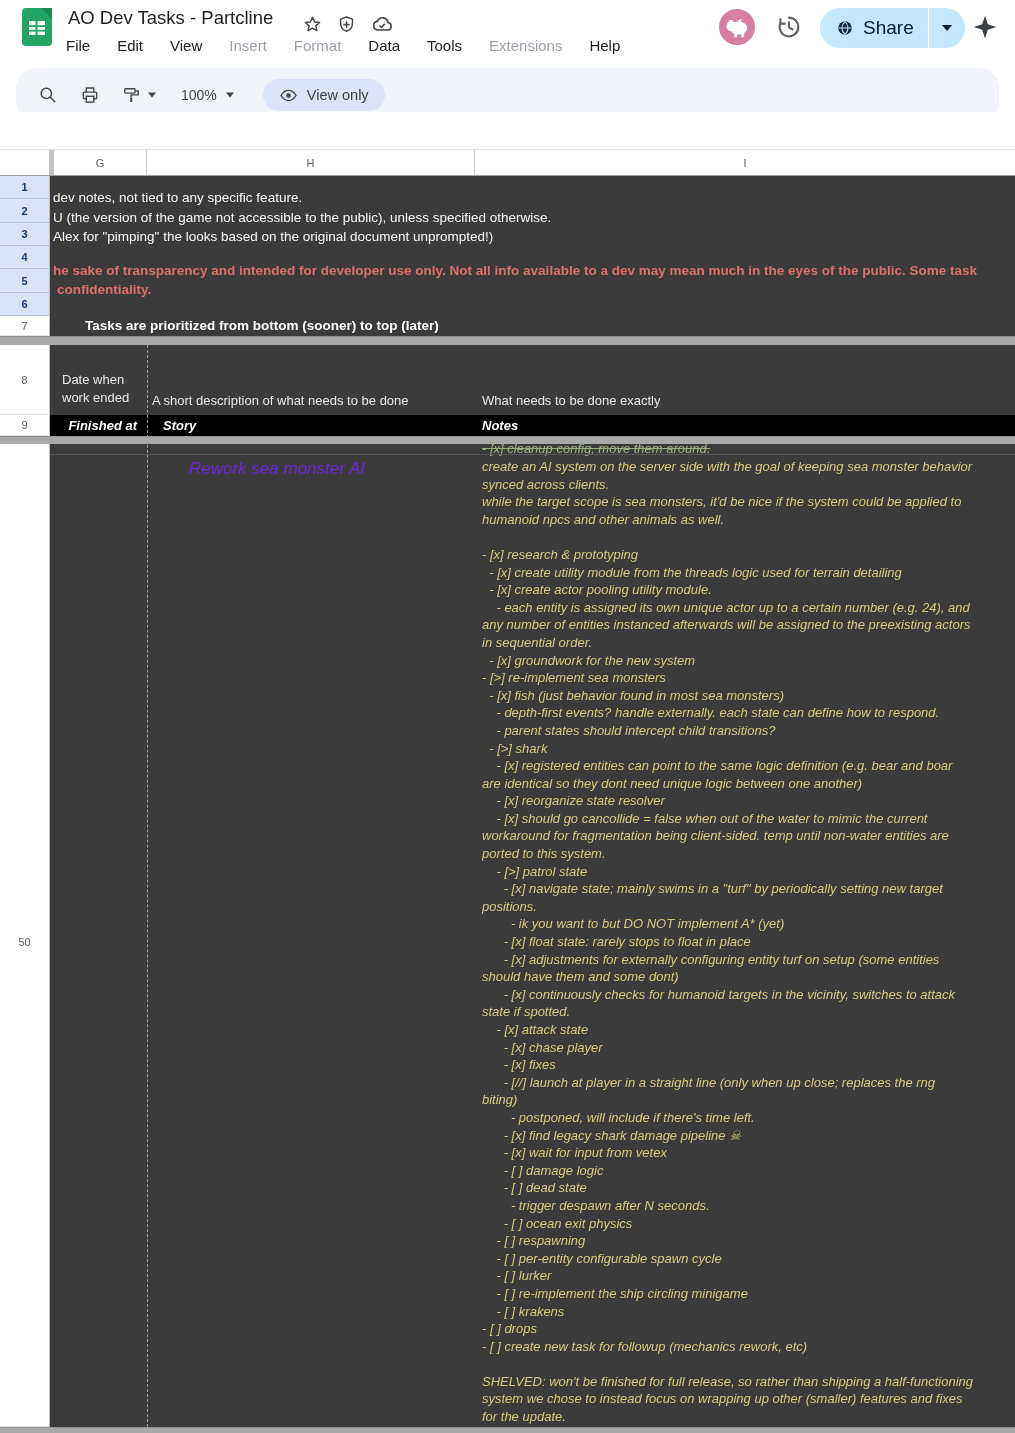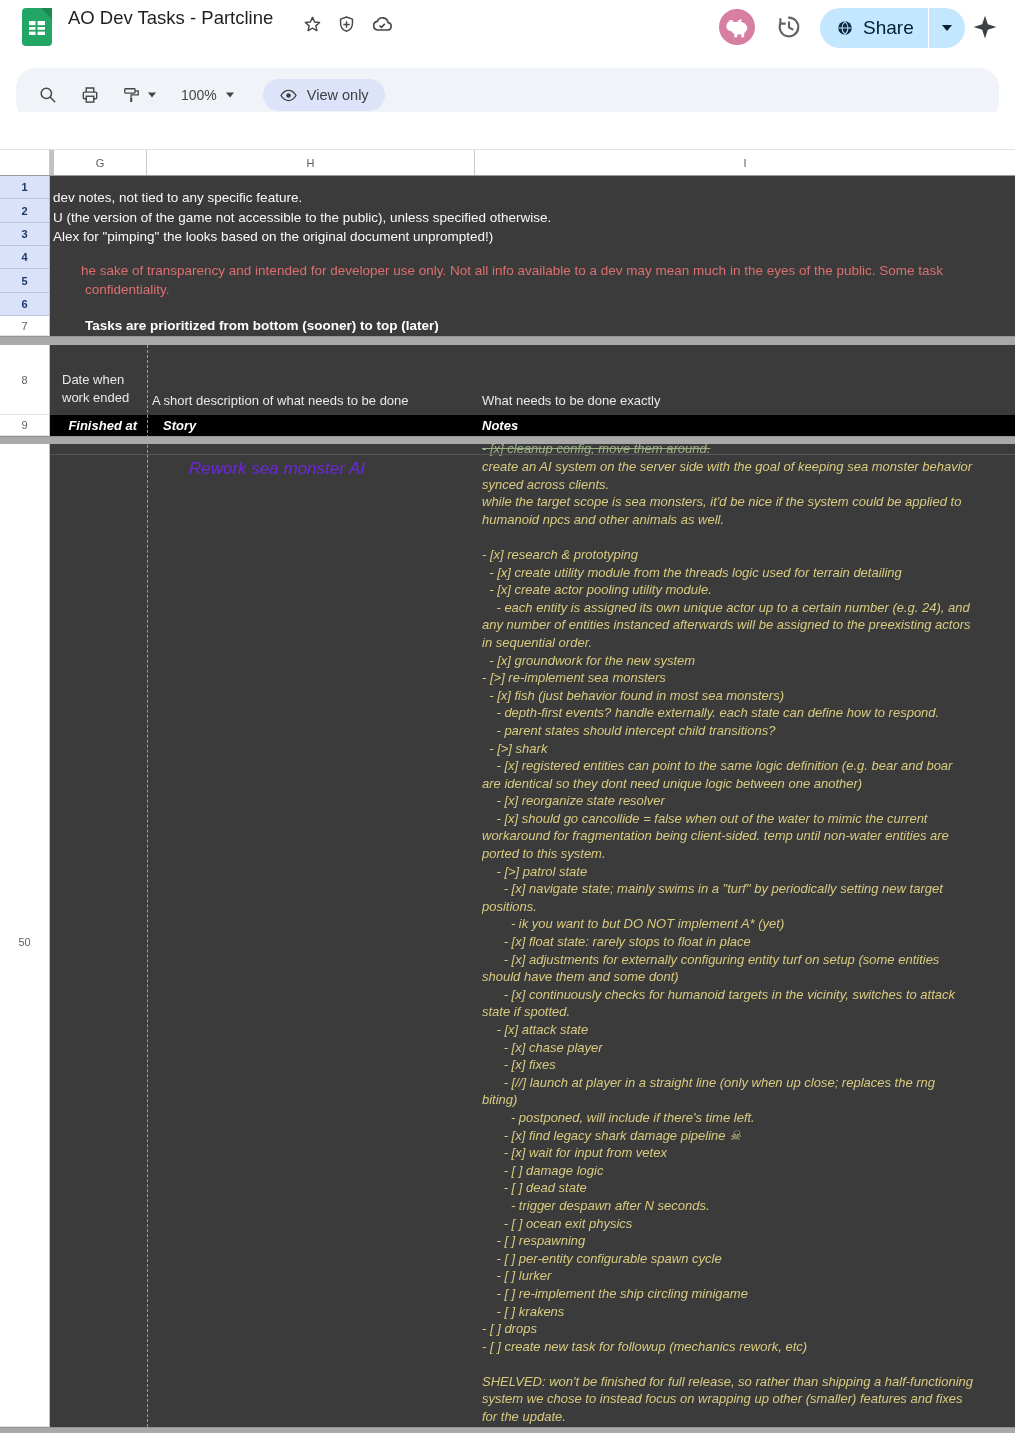--- a/index.html
+++ b/index.html
@@ -59,21 +59,21 @@
 
   .rowheader{position:absolute;left:0;width:50px;background:#fff;display:flex;align-items:center;justify-content:center;
              font-size:11px;color:#606060;border-bottom:1px solid #e2e2e2;border-right:1px solid #bdbdbd;box-sizing:border-box;}
   .rowheader.sel{background:#d9e2f8;color:#1c3766;font-weight:bold;border-bottom:1px solid #b9c3e0;}
 
   .freeze-band{left:0;width:1015px;background:#a9a9a9;border-top:1px solid #939393;box-sizing:border-box;z-index:6;}
   .dashed-line{left:147px;top:345px;height:1082px;width:0;border-left:1px dashed #9c9c9c;z-index:4;}
 
   
   .note-line{color:#fafafa;font-size:13.5px;white-space:nowrap;z-index:2;}
-  .warn-line{color:#dd6f6f;font-weight:normal;font-size:13.5px;white-space:nowrap;z-index:2;margin-left:28px;}
+  .warn-line{color:#dd6f6f;font-weight:bold;font-size:13.5px;white-space:nowrap;z-index:2;}
   .priority-line{color:#fff;font-weight:bold;font-size:13.5px;white-space:nowrap;z-index:2;}
 
   .r8-label{color:#e9e9e9;font-size:13px;white-space:pre;line-height:17.5px;z-index:2;}
   .row9-bar{left:50px;top:415px;width:965px;height:21px;background:#000;z-index:3;}
   .r9-label{position:absolute;top:3px;color:#fff;font-size:13px;font-weight:bold;font-style:italic;white-space:nowrap;}
   .r9-g{left:2px;width:85px;text-align:right;}
   .r9-h{left:113px;}
   .r9-i{left:432px;}
 
   .clipped-done{left:482px;top:441px;font-size:13px;font-style:italic;color:#9cb184;
@@ -104,20 +104,31 @@
       <path d="M12 3l2.7 5.9 6.3.6-4.8 4.2 1.4 6.2L12 16.7 6.4 19.9l1.4-6.2L3 9.5l6.3-.6z" fill="none" stroke="#444746" stroke-width="1.8" stroke-linejoin="round"></path>
     </svg>
     <svg width="19" height="19" viewBox="0 0 24 24">
       <path d="M12 2.5l7.5 2.8v5.2c0 4.8-3.1 8.6-7.5 10-4.4-1.4-7.5-5.2-7.5-10V5.3z" fill="none" stroke="#444746" stroke-width="1.8" stroke-linejoin="round"></path>
       <path d="M12 8v8M8 12h8" stroke="#444746" stroke-width="1.8"></path>
     </svg>
     <svg width="22" height="22" viewBox="0 0 24 24">
       <path d="M7 18.5h11a4 4 0 0 0 .6-7.95A6 6 0 0 0 7 9.2 4.7 4.7 0 0 0 7 18.5z" fill="none" stroke="#444746" stroke-width="1.8" stroke-linejoin="round"></path>
       <path d="M9.2 13.6l2.1 2.1 3.8-3.8" fill="none" stroke="#444746" stroke-width="1.8"></path>
     </svg>
+  </div>
+  <div class="abs menubar">
+    <span class="menu-item">File</span>
+    <span class="menu-item">Edit</span>
+    <span class="menu-item">View</span>
+    <span class="menu-item muted">Insert</span>
+    <span class="menu-item muted">Format</span>
+    <span class="menu-item">Data</span>
+    <span class="menu-item">Tools</span>
+    <span class="menu-item muted">Extensions</span>
+    <span class="menu-item">Help</span>
   </div>
   <div class="abs avatar">
     <svg width="26" height="26" viewBox="0 0 24 24">
       <ellipse cx="13.5" cy="13" rx="8" ry="6" fill="#fff"></ellipse>
       <circle cx="6.8" cy="11.2" r="4.6" fill="#fff"></circle>
       <path d="M4 6.2l4.2-.8-1.6 3.6z" fill="#fff"></path>
       <path d="M12.5 5.8l4-.9-1.2 3.5z" fill="#fff"></path>
       <rect x="9.5" y="17.5" width="2.6" height="4" fill="#fff"></rect>
       <rect x="16" y="17.5" width="2.6" height="4" fill="#fff"></rect>
     </svg>

